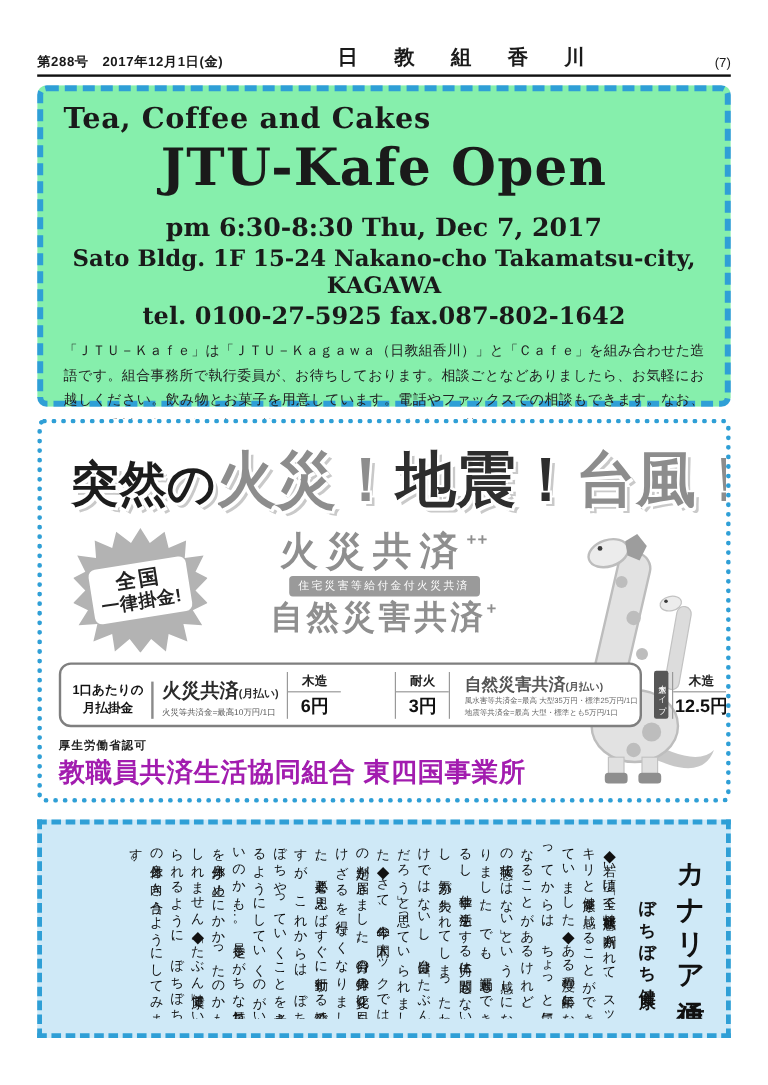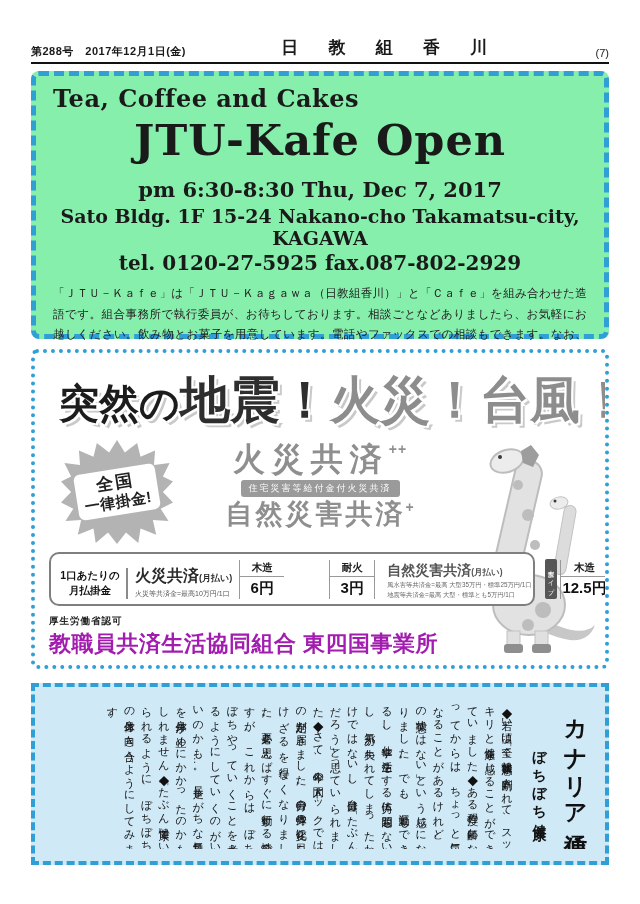--- a/index.html
+++ b/index.html
@@ -122,29 +122,29 @@
     <span class="issue">第288号　2017年12月1日(金)</span>
     <span class="ptitle">日 教 組 香 川</span>
     <span class="pnum">(7)</span>
   </div>
 
   <div class="box1">
     <div class="kafe-tag">Tea, Coffee and Cakes</div>
     <div class="kafe-title">JTU-Kafe Open</div>
     <div class="kafe-dt">pm 6:30-8:30 Thu, Dec 7, 2017</div>
     <div class="kafe-addr">Sato Bldg. 1F 15-24 Nakano-cho Takamatsu-city, KAGAWA</div>
-    <div class="kafe-tel">tel. 0120-27-5925 fax.087-802-2929</div>
+    <div class="kafe-tel">tel. 0100-27-5925 fax.087-802-1642</div>
     <div class="kafe-body">「ＪＴＵ－Ｋａｆｅ」は「ＪＴＵ－Ｋａｇａｗａ（日教組香川）」と「Ｃａｆｅ」を組み合わせた造語です。組合事務所で執行委員が、お待ちしております。相談ごとなどありましたら、お気軽にお越しください。飲み物とお菓子を用意しています。電話やファックスでの相談もできます。なお、日教組香川組合員で無い方も歓迎です。ただし、その場合、お茶代500円をいただきます。</div>
   </div>
 
   <div class="box2">
     <div class="hline">
       <span class="hl hl-black">突然の</span>
+      <span class="hl hl-gray">火災！</span>
       <span class="hl hl-dark">地震！</span>
-      <span class="hl hl-gray">火災！</span>
       <span class="hl hl-gray">台風！</span>
     </div>
 
     <div class="midrow">
       <div class="burst">
         <div class="burst-in">
           <div class="burst-l1">全国</div>
           <div class="burst-l2">一律掛金!</div>
         </div>
       </div>

